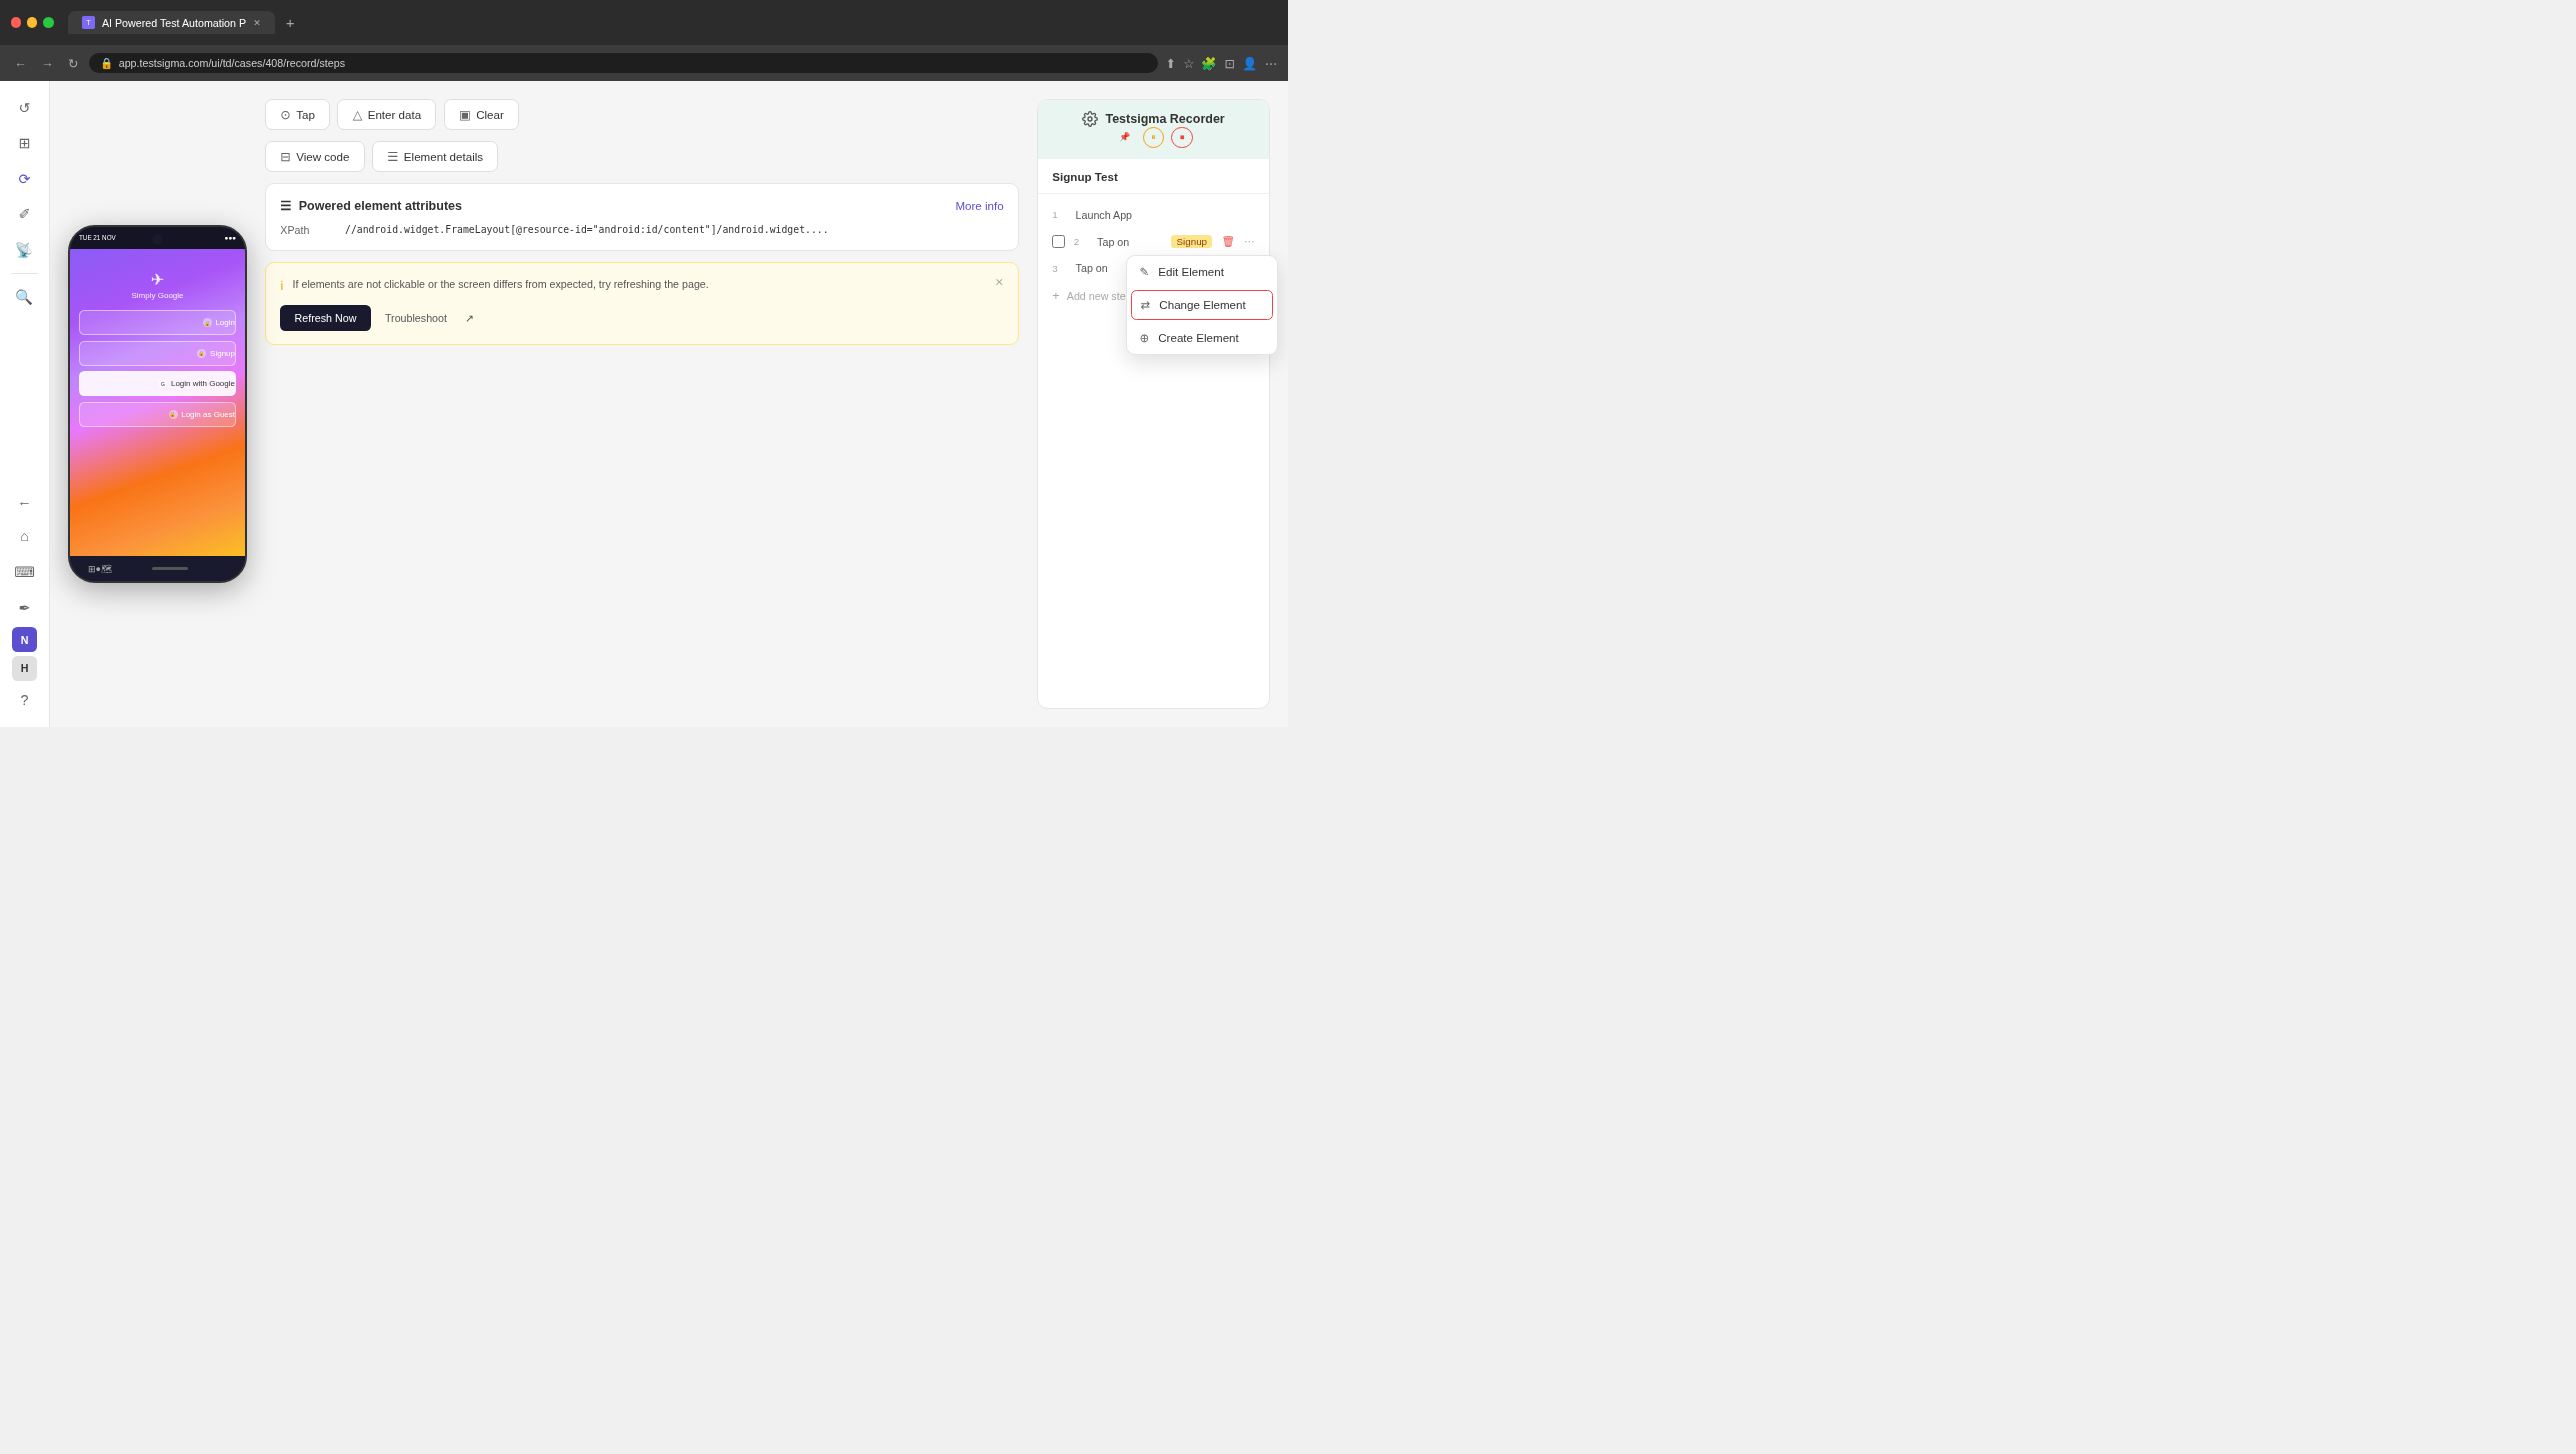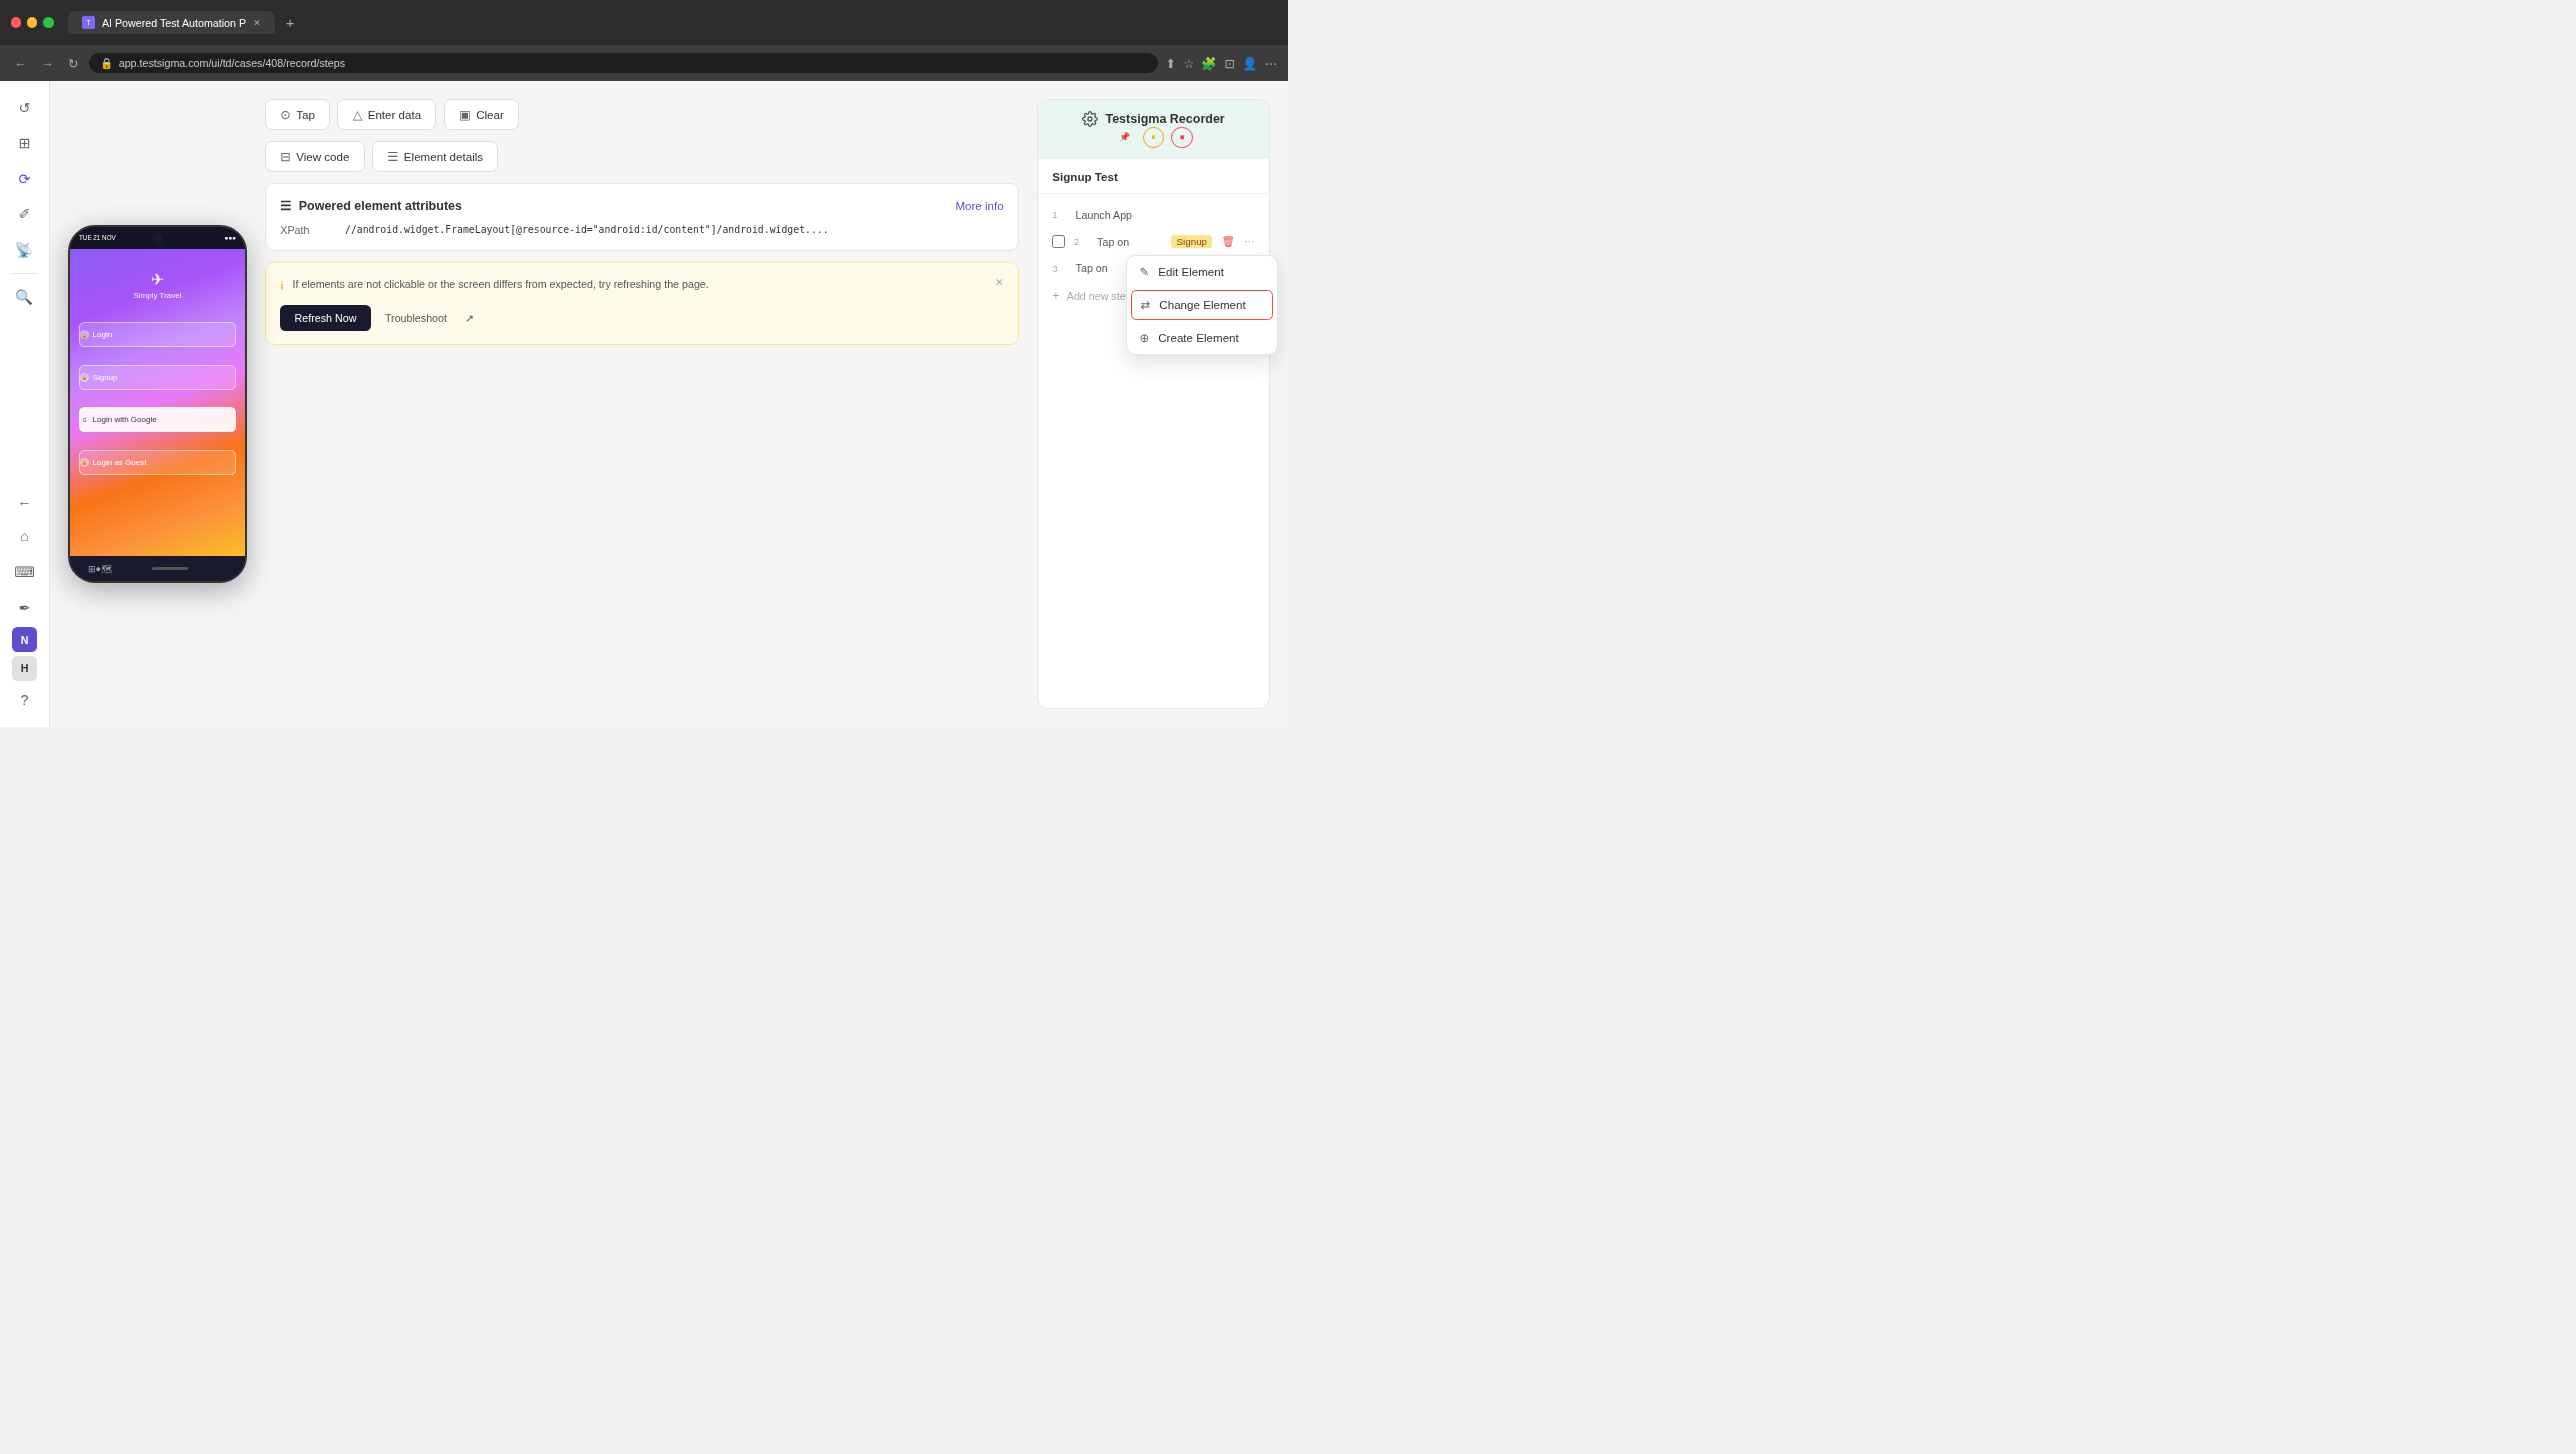--- a/index.html
+++ b/index.html
@@ -232,25 +232,24 @@
     }
     .phone-btn {
       width: 100%;
       height: 25px;
       border-radius: 5.4px;
       border: 0.9px solid rgba(255,255,255,0.5);
       background: rgba(255,255,255,0.15);
       color: white;
       display: flex;
       align-items: center;
-      justify-content: flex-start;
+      justify-content: flex-end;
       font-size: 8px;
       margin-bottom: 5.4px;
       gap: 3.6px;
-      margin-top: 12px;
     }
     .phone-btn-google {
       background: rgba(255,255,255,0.9);
       color: #333;
     }
     .phone-btn-guest {
       background: rgba(255,255,255,0.15);
     }
     .phone-btn-icon {
       width: 9px;
@@ -608,21 +607,21 @@
     <div class="phone-container">
       <div class="phone-frame">
         <div class="phone-notch"></div>
         <div class="phone-status-bar">
           <span>TUE 21 NOV</span>
           <span>●●●</span>
         </div>
         <div class="phone-screen">
           <div class="phone-logo">
             <div class="phone-logo-icon">✈</div>
-            <div>Simply Travel</div>
+            <div>Simply Google</div>
           </div>
           <div class="phone-btn">
             <div class="phone-btn-icon">🔒</div>
             <span>Login</span>
           </div>
           <div class="phone-btn">
             <div class="phone-btn-icon">🔒</div>
             <span>Signup</span>
           </div>
           <div class="phone-btn phone-btn-google">

